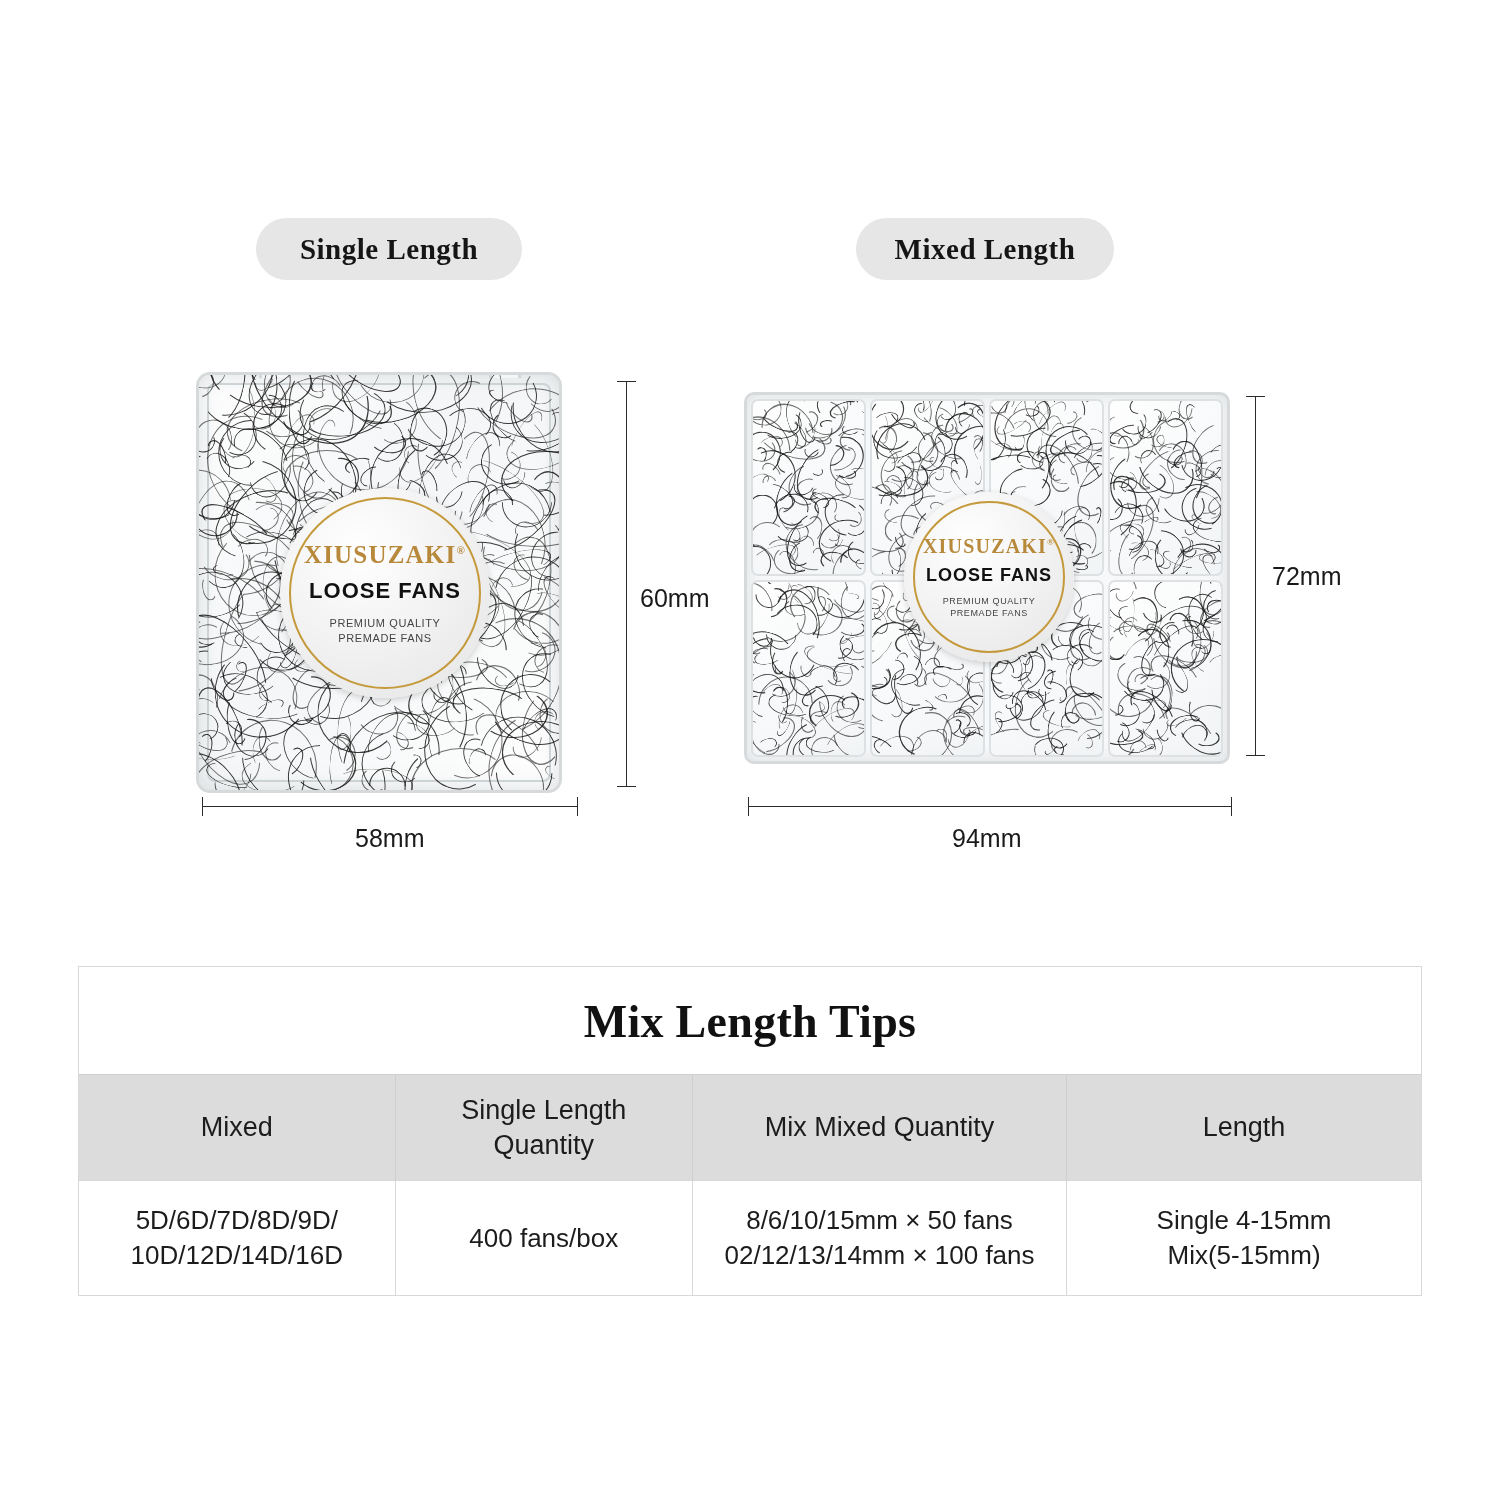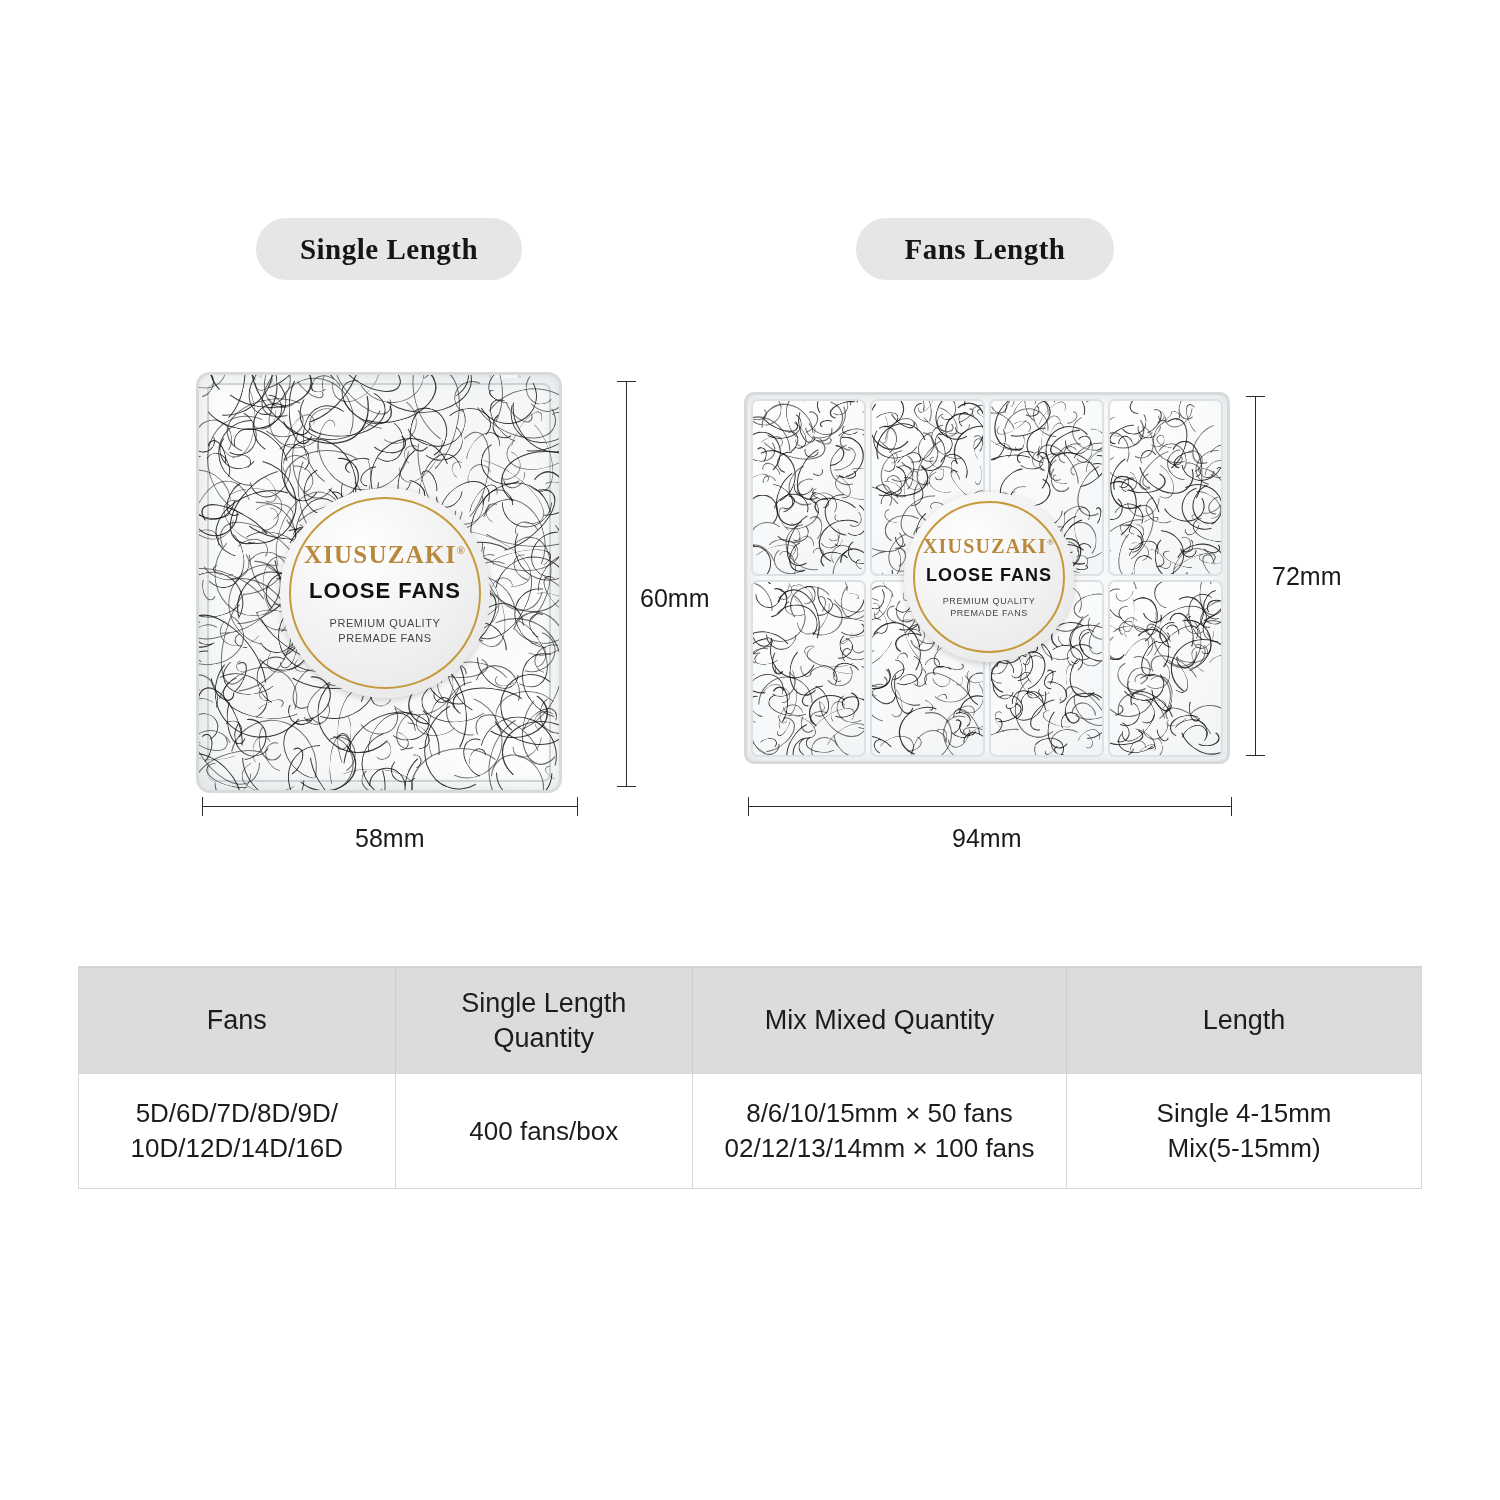--- a/index.html
+++ b/index.html
@@ -257,21 +257,21 @@
   .col3 { width: 28%; }
   .col4 { width: 26.5%; }
 </style>
 </head>
 <body>
 
 <div class="pill" id="pill-single">
   <span>Single Length</span>
 </div>
 <div class="pill" id="pill-mixed">
-  <span>Fans Length</span>
+  <span>Mixed Length</span>
 </div>
 
 <div class="product-area">
 
   <div class="box-single">
     <div class="clip" id="clip-left"></div>
     <div class="clip" id="clip-right"></div>
     <div class="lash-mass" id="lash-single">
         <i class="lash" style="left:229.2px;top:186.2px;width:34.3px;height:38.6px;transform:rotate(293deg) scaleX(0.86);"></i>
         <i class="lash" style="left:88.3px;top:123.1px;width:67.9px;height:81.6px;transform:rotate(0deg) scaleX(0.78);"></i>
@@ -1478,24 +1478,25 @@
   <div class="dim-label" id="dimlbl-single-w">58mm</div>
 
   <div class="dim-v" id="dimv-mixed"></div>
   <div class="dim-label" id="dimlbl-mixed-h">72mm</div>
 
   <div class="dim-h" id="dimh-mixed"></div>
   <div class="dim-label" id="dimlbl-mixed-w">94mm</div>
 </div>
 
 <div class="table-wrap">
+  <div class="table-title">Mix Length Tips</div>
   <table class="mix">
     <thead>
       <tr>
-        <th class="col1">Fans</th>
+        <th class="col1">Mixed</th>
         <th class="col2">
           <div>Single Length</div>
           <div>Quantity</div>
         </th>
         <th class="col3">Mix Mixed Quantity</th>
         <th class="col4">Length</th>
       </tr>
     </thead>
     <tbody>
       <tr>

